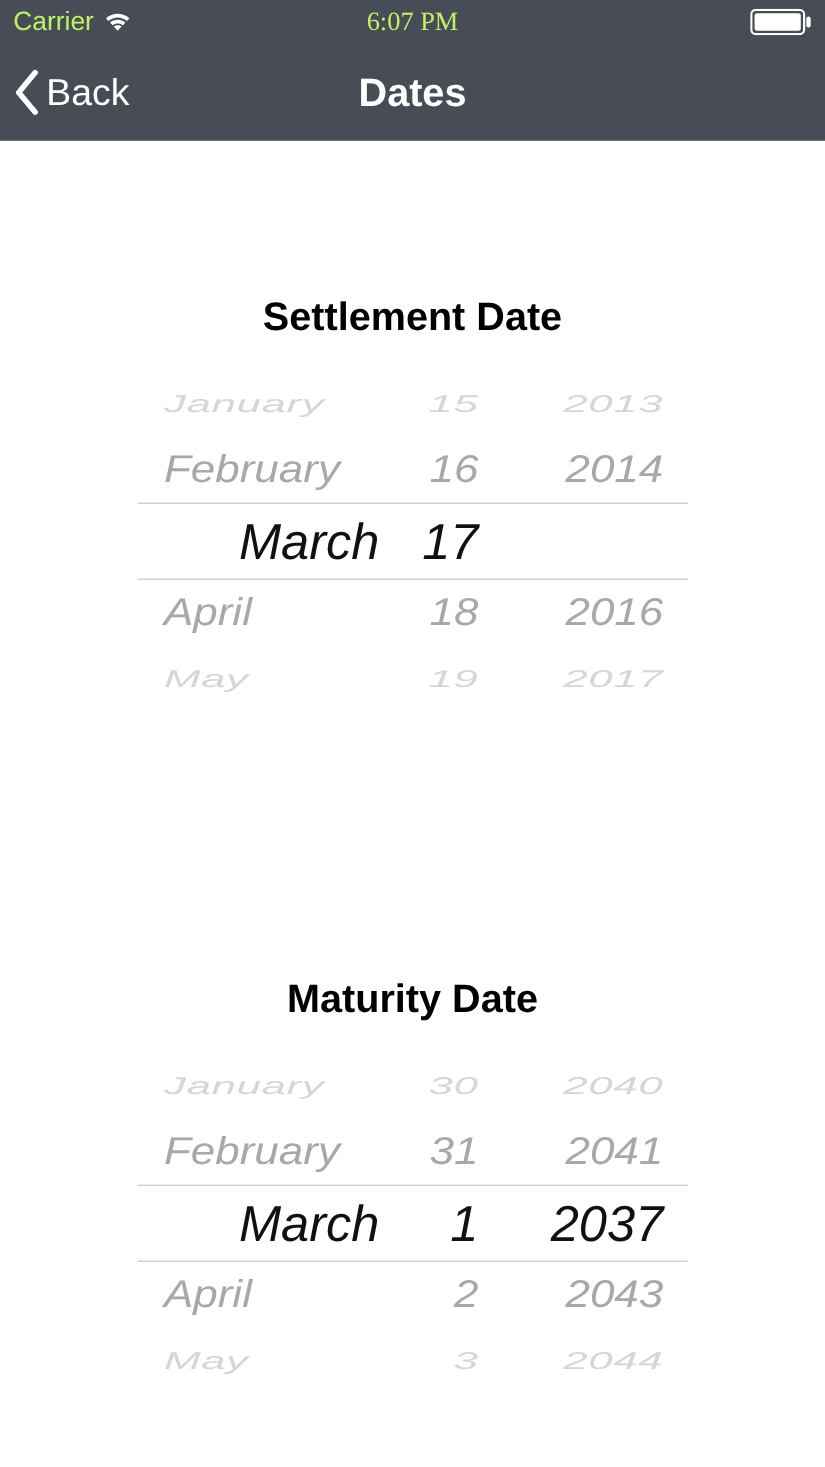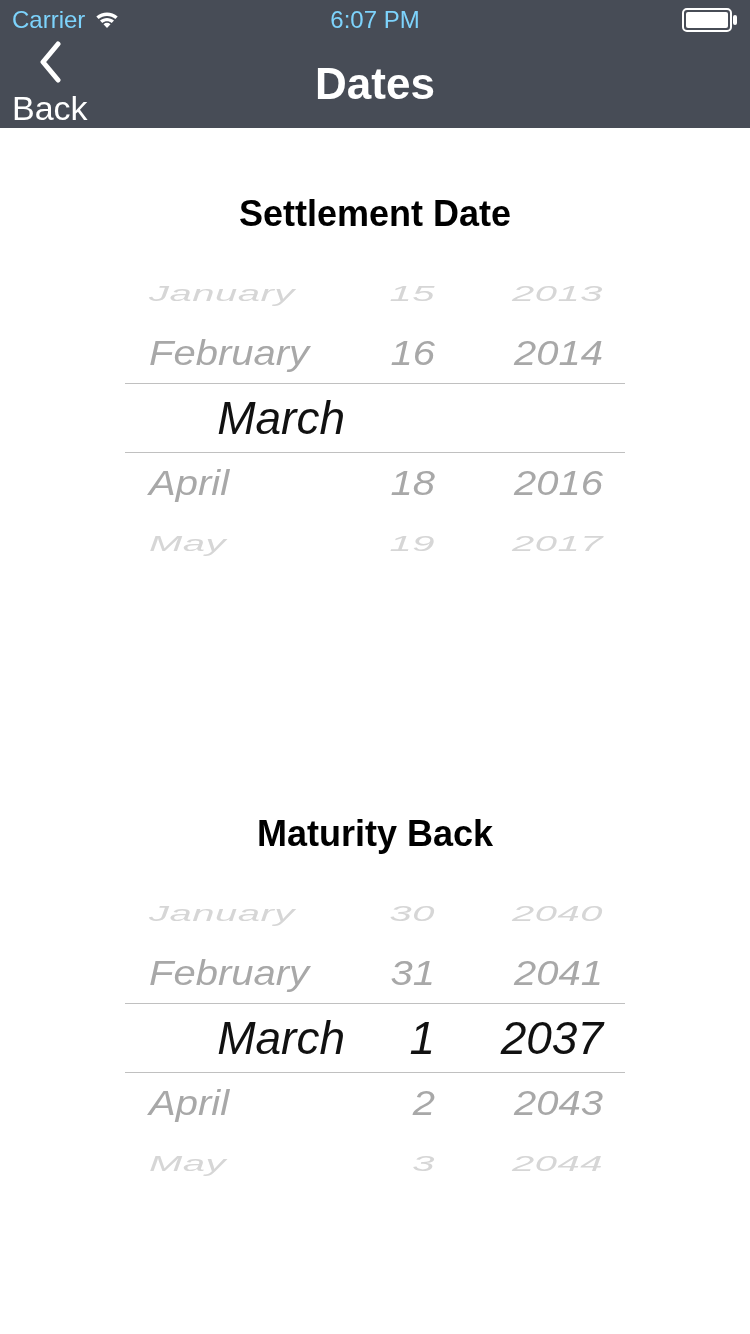--- a/index.html
+++ b/index.html
@@ -17,34 +17,35 @@
       position: relative;
     }
     
     .status-bar {
       height: 40px;
       background: #474c56;
       display: flex;
       align-items: center;
       justify-content: space-between;
       padding: 0 12px;
-      color: #7dd3fc;
+      color: #bef264;
       font-size: 24px;
     }
     .status-left {
       display: flex;
       align-items: center;
       gap: 8px;
     }
     .status-center {
       position: absolute;
       left: 50%;
       transform: translateX(-50%);
       font-size: 24px;
       font-weight: 500;
+      font-family: Liberation Serif, serif;
     }
     .status-right {
       display: flex;
       align-items: center;
     }
     .wifi-icon svg {
       display: block;
     }
     .battery-icon svg {
       display: block;
@@ -58,36 +59,36 @@
       position: relative;
       padding: 0 12px;
     }
     .back-btn {
       display: flex;
       align-items: center;
       color: #ffffff;
       font-size: 34px;
       gap: 6px;
       cursor: pointer;
-      flex-direction: column;
     }
     .back-chevron svg {
       display: block;
     }
     .nav-title {
       position: absolute;
       left: 50%;
       transform: translateX(-50%);
       color: #ffffff;
-      font-size: 44px;
+      font-size: 36px;
       font-weight: 600;
     }
     
     .content {
-      padding-top: 65px;
+      padding-top: 109px;
+      margin-top: 30px;
     }
     .section {
       margin-bottom: 240px;
     }
     .section-title {
       text-align: center;
       font-size: 36px;
       font-weight: 700;
       color: #000000;
       margin-bottom: 28px;
@@ -194,36 +195,37 @@
         <div class="picker-col-day">15</div>
         <div class="picker-col-year">2013</div>
       </div>
       <div class="picker-row row-near">
         <div class="picker-col-month">February</div>
         <div class="picker-col-day">16</div>
         <div class="picker-col-year">2014</div>
       </div>
       <div class="picker-row row-selected picker-selection-lines">
         <div class="picker-col-month">March</div>
+        <div class="picker-col-day">17</div>
       </div>
       <div class="picker-row row-near">
         <div class="picker-col-month">April</div>
         <div class="picker-col-day">18</div>
         <div class="picker-col-year">2016</div>
       </div>
       <div class="picker-row row-far">
         <div class="picker-col-month">May</div>
         <div class="picker-col-day">19</div>
         <div class="picker-col-year">2017</div>
       </div>
     </div>
   </div>
 
   <div class="section">
-    <div class="section-title">Maturity Back</div>
+    <div class="section-title">Maturity Date</div>
     <div class="picker">
       <div class="picker-row row-far">
         <div class="picker-col-month">January</div>
         <div class="picker-col-day">30</div>
         <div class="picker-col-year">2040</div>
       </div>
       <div class="picker-row row-near">
         <div class="picker-col-month">February</div>
         <div class="picker-col-day">31</div>
         <div class="picker-col-year">2041</div>

